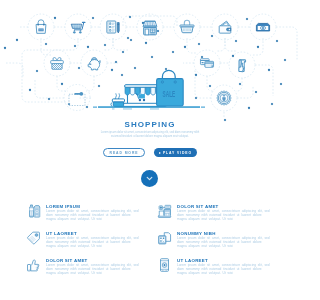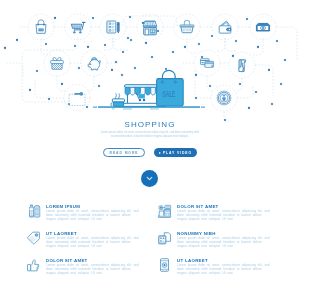--- a/index.html
+++ b/index.html
@@ -4,21 +4,21 @@
 <style>
   html,body{margin:0;padding:0;}
   body{width:300px;height:300px;background:#ffffff;overflow:hidden;
        font-family:"Liberation Sans",sans-serif;-webkit-font-smoothing:antialiased;}
   .page{position:relative;width:300px;height:256px;background:#fff;}
   svg{display:block;}
   .abs{position:absolute;}
 
   
   .hero-title{position:absolute;left:0;top:120px;width:300px;text-align:center;
-    font-size:8px;font-weight:normal;letter-spacing:1.1px;color:#2a7cc0;}
+    font-size:8px;font-weight:bold;letter-spacing:1.1px;color:#2a7cc0;}
   .hero-para{position:absolute;left:98px;top:131px;width:104px;text-align:center;
     font-size:2.7px;line-height:4.3px;color:#a9cbe4;letter-spacing:0.02px;}
   .btn-row{position:absolute;left:0;top:148px;width:300px;display:flex;
     justify-content:center;gap:9px;}
   .btn{height:9px;border-radius:4.5px;display:flex;align-items:center;
     justify-content:center;font-size:3.4px;font-weight:bold;letter-spacing:0.9px;}
   .btn-out{width:42.5px;box-sizing:border-box;border:1px solid #3b86c4;color:#5e9bcb;background:#fff;}
   .btn-fill{width:43px;box-sizing:border-box;background:#1f6fb5;color:#ffffff;gap:1.5px;}
   .play-tri{width:0;height:0;border-left:2.6px solid #fff;border-top:1.7px solid transparent;
     border-bottom:1.7px solid transparent;}

